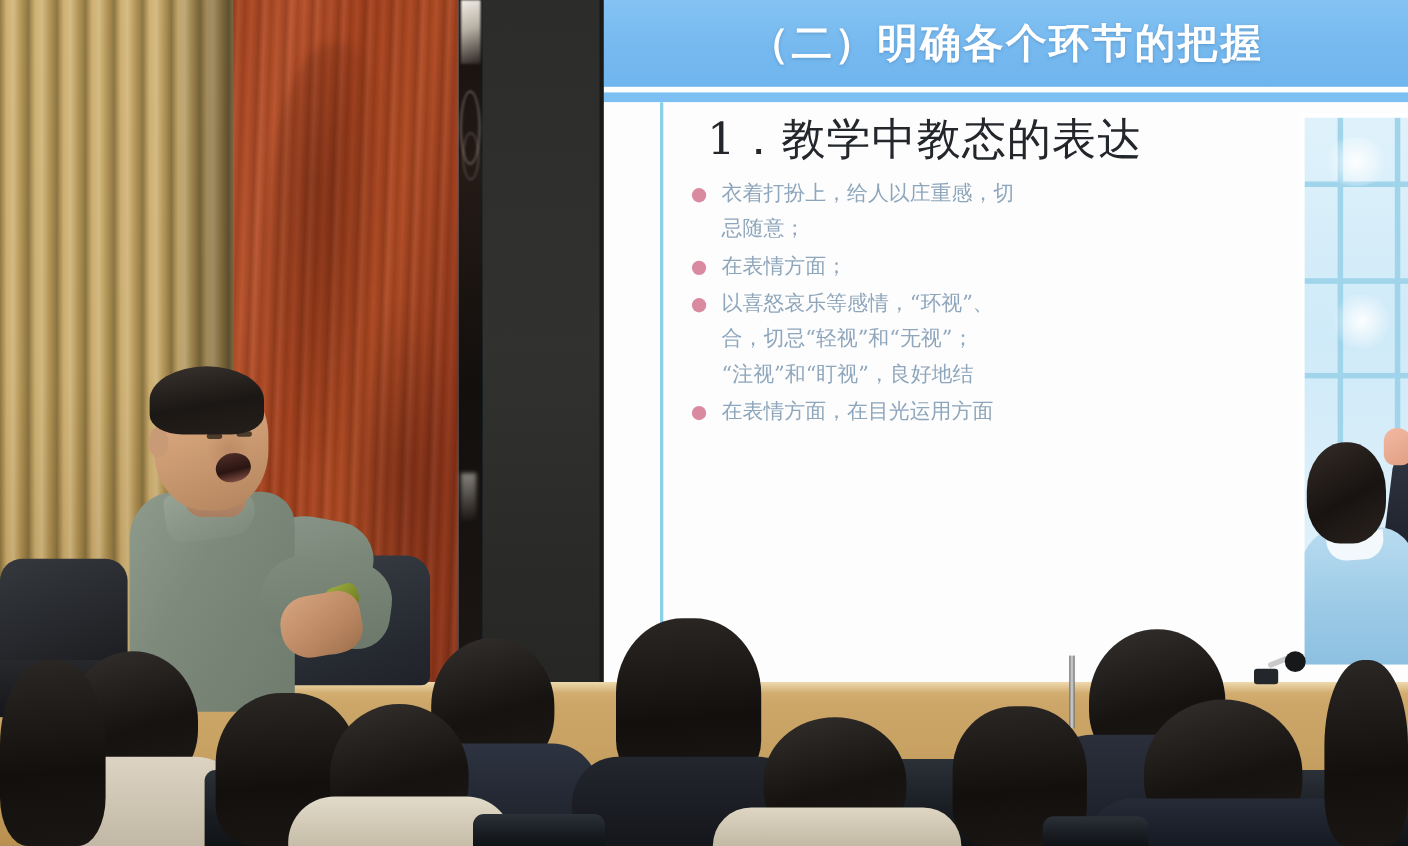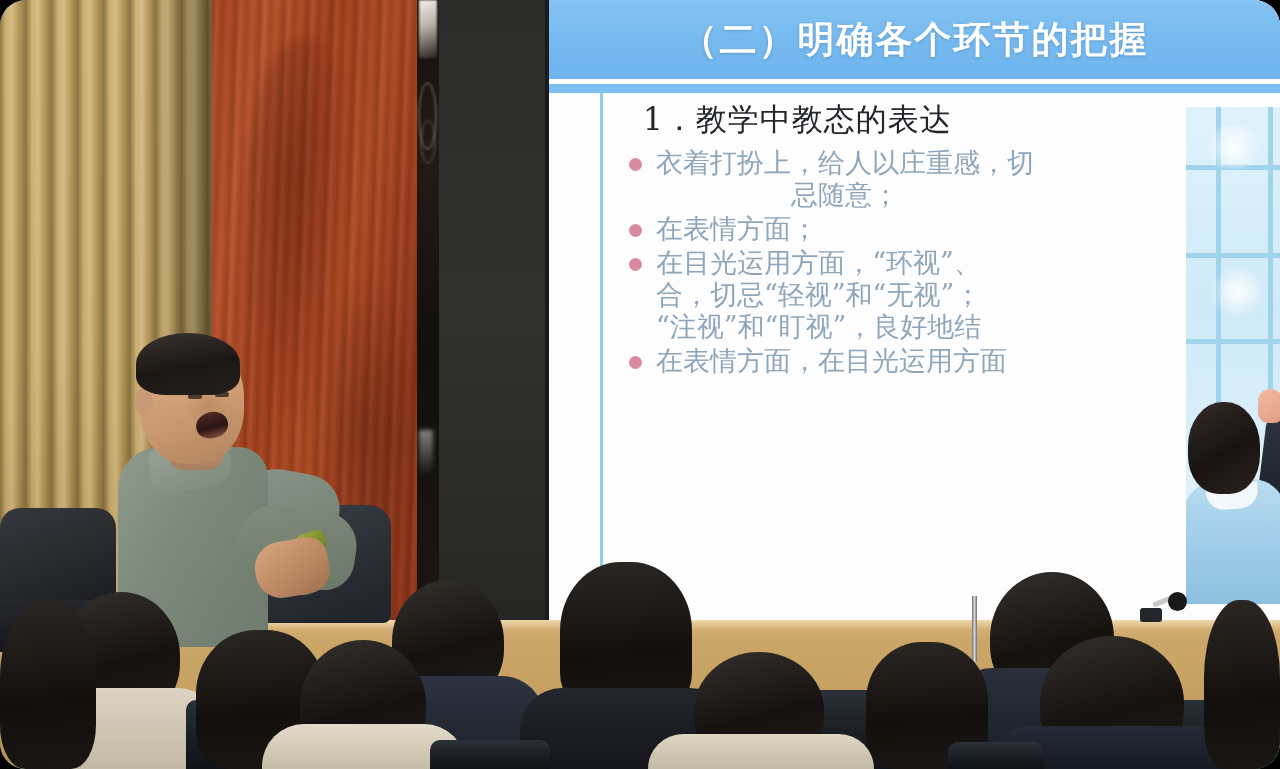--- a/index.html
+++ b/index.html
@@ -1,19 +1,19 @@
 <!DOCTYPE html>
 <html><head>
 <meta charset="utf-8">
 <style>
   * { margin:0; padding:0; box-sizing:border-box; }
   html,body { width:1280px; height:769px; overflow:hidden; background:#000; }
   body { font-family:"Liberation Sans", sans-serif; }
 
-  #scene { position:relative; width:1280px; height:769px; overflow:hidden; background:#0ea5e9;border-radius:26px; }
+  #scene { position:relative; width:1280px; height:769px; overflow:hidden; background:#0ea5e9; }
 
   
   .curtain {
     position:absolute; left:0; top:0; width:212px; height:620px;
     background:
       repeating-linear-gradient(90deg,
         #8d7038 0px, #c6a765 7px, #d6bb82 13px, #c2a160 20px,
         #9d8044 27px, #caa c 0px);
     background-image:
       repeating-linear-gradient(90deg,
@@ -121,32 +121,32 @@
     border-top:none; border-right:none;
     border-bottom-left-radius:52px;
     filter:blur(.4px);
   }
 
   .content {
     position:absolute; left:80px; top:6px; width:545px;
   }
   .c-heading {
     font-family:"DejaVu Serif", serif;
-    font-size:31px; color:#23262b; letter-spacing:1px;
+    font-size:40px; color:#23262b; letter-spacing:1px;
     margin:0 0 6px 14px; white-space:nowrap;
   }
   .blist { list-style:none; }
   .bitem { display:flex; align-items:flex-start; margin-bottom:2px; }
   .bdot {
     flex:0 0 auto; width:13px; height:13px; border-radius:50%;
     background:#d4758f; margin:11px 14px 0 0; opacity:.85;
   }
   .btext {
     font-family:"DejaVu Serif", serif;
-    font-size:27px; line-height:32px; color:#8ea6bc; letter-spacing:0px;text-align:center;
+    font-size:19px; line-height:32px; color:#8ea6bc; letter-spacing:0px;
   }
   .btext .ln { display:block; white-space:nowrap; }
 
   
   .inset-photo {
     position:absolute; left:633px; top:10px; width:98px; height:505px;
     background:#fff; padding:4px 0 4px 4px; overflow:hidden;
   }
   .inset-inner {
     position:relative; width:94px; height:497px; overflow:hidden;
@@ -370,21 +370,21 @@
           </li>
           <li class="bitem">
             <span class="bdot"></span>
             <span class="btext">
               <span class="ln">在表情方面；</span>
             </span>
           </li>
           <li class="bitem">
             <span class="bdot"></span>
             <span class="btext">
-              <span class="ln">在目光运用方面，“环视”、</span>
+              <span class="ln">以喜怒哀乐等感情，“环视”、</span>
               <span class="ln">合，切忌“轻视”和“无视”；</span>
               <span class="ln">“注视”和“盯视”，良好地结</span>
             </span>
           </li>
           <li class="bitem">
             <span class="bdot"></span>
             <span class="btext">
               <span class="ln">在表情方面，在目光运用方面</span>
             </span>
           </li>

